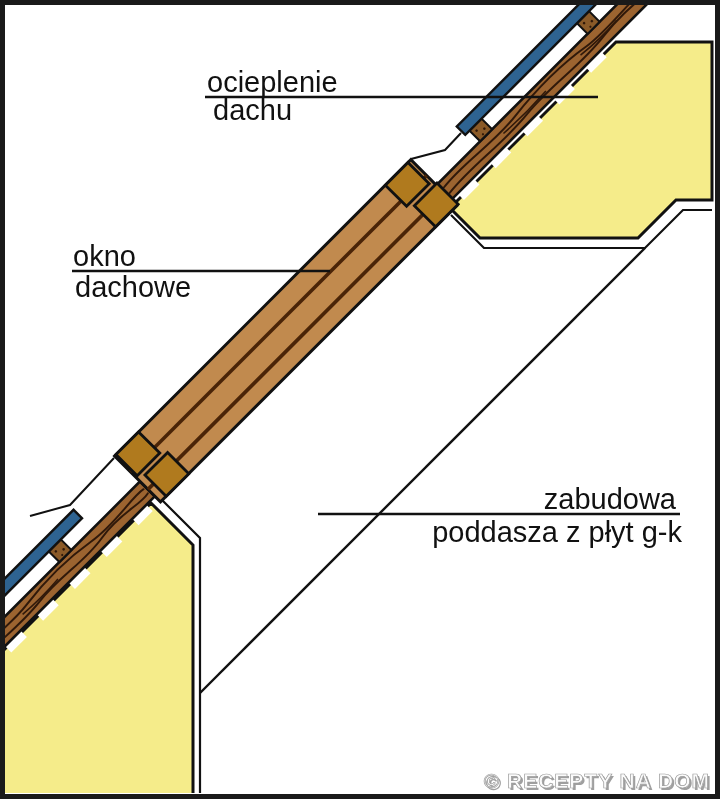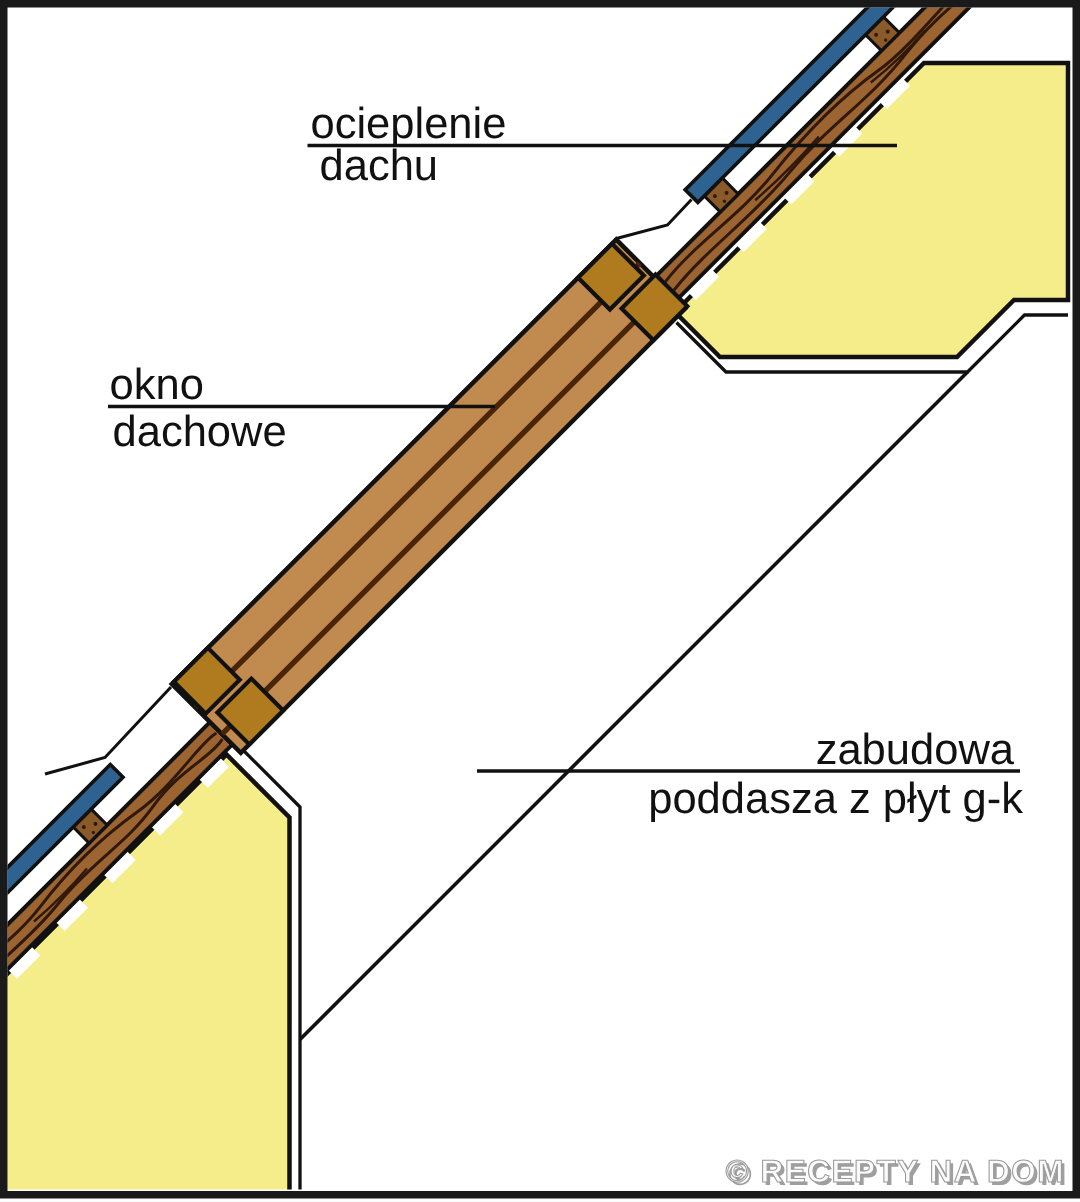--- a/index.html
+++ b/index.html
@@ -1,16 +1,16 @@
 <!DOCTYPE html>
 <html><head>
 <meta charset="utf-8">
 <style>
   html,body{margin:0;padding:0;background:#fff;}
-  .canvas{position:relative;width:720px;height:801px;background:#e5e5e5;overflow:hidden;
+  .canvas{position:relative;width:720px;height:801px;background:#fdba74;overflow:hidden;
           font-family:"Liberation Sans", sans-serif;}
   svg{position:absolute;left:0;top:0;}
   .lbl{font-family:"Liberation Sans", sans-serif;font-size:29px;fill:#111;}
   .wm{font-family:"Liberation Sans", sans-serif;font-size:21px;font-weight:bold;letter-spacing:1px;}
   .wm-shadow{fill:#8f8f8f;opacity:.85;}
   .wm-face{fill:#fbfbfb;stroke:#9a9a9a;stroke-width:.7;}
 </style>
 </head>
 <body>
 

